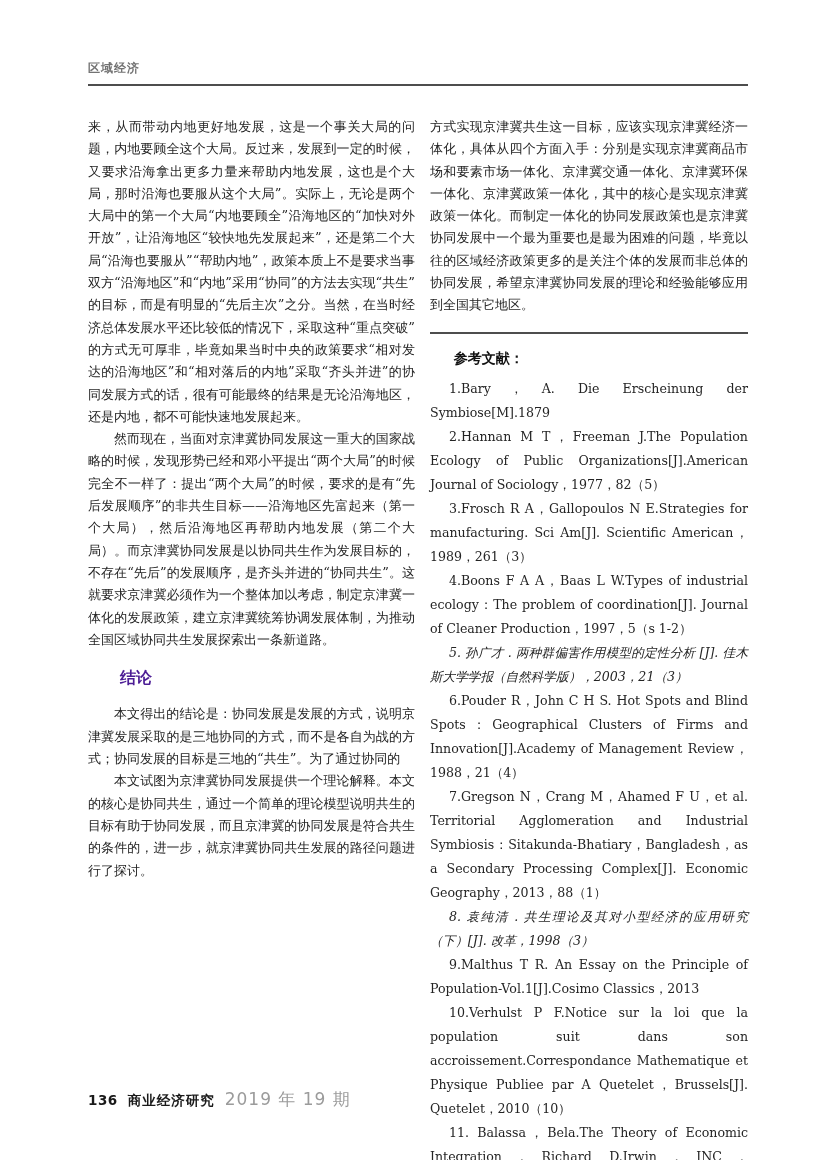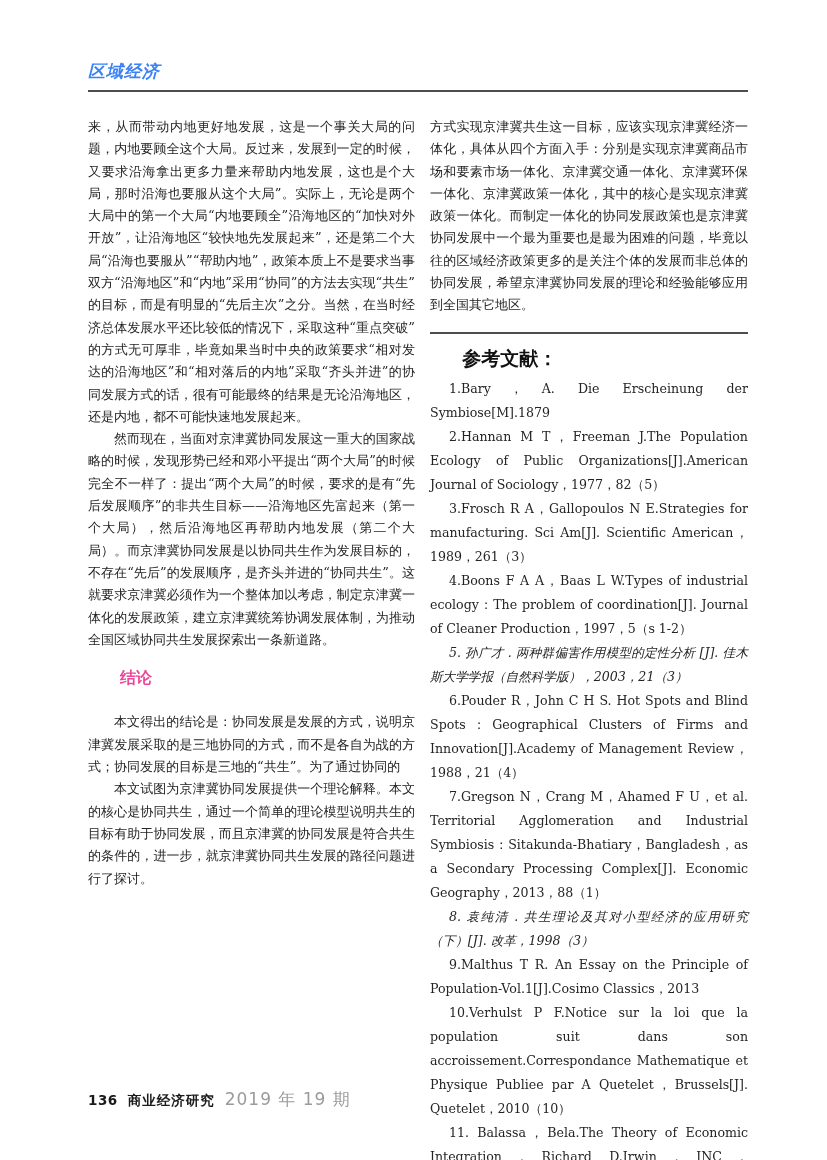--- a/index.html
+++ b/index.html
@@ -16,24 +16,23 @@
   
   .header {
     position: absolute;
     left: 88px;
     right: 79px;
     top: 60px;
   }
   .header-title {
     font-family: "DejaVu Sans", "Liberation Sans", sans-serif;
     font-weight: bold;
-    font-size: 17px;
+    font-size: 12px;
     letter-spacing: 1px;
-    color: #3b82f6;
-    font-style: italic;
+    color: #737373;
   }
   .header-rule {
     margin-top: 7px;
     border: 0;
     border-bottom: 2px solid #4d4d4d;
   }
   
   .columns {
     position: absolute;
     top: 116px;
@@ -51,34 +50,34 @@
     text-justify: inter-ideograph;
     color: #242424;
   }
   .col p { margin: 0; text-indent: 2em; }
   .col p.noindent { text-indent: 0; }
   
   .section-heading {
     font-family: Liberation Serif, serif;
     font-weight: bold;
     font-size: 16px;
-    color: #ec4899;
-    margin: 16px 0 22px 0;
+    color: #4c1d95;
+    margin: 16px 0 14px 0;
     text-indent: 2em;
   }
   
   .ref-block {
     margin-top: 15px;
     border-top: 2px solid #4d4d4d;
     padding-top: 13px;
   }
   .ref-heading {
     font-family: "DejaVu Sans", "Liberation Sans", sans-serif;
     font-weight: bold;
-    font-size: 19px;
+    font-size: 14px;
     color: #111;
     text-indent: 1.7em;
     margin: 0 0 8px 0;
   }
   .ref-list p {
     margin: 0;
     font-size: 12.6px;
     line-height: 24px;
     text-indent: 1.5em;
     text-align: justify;

